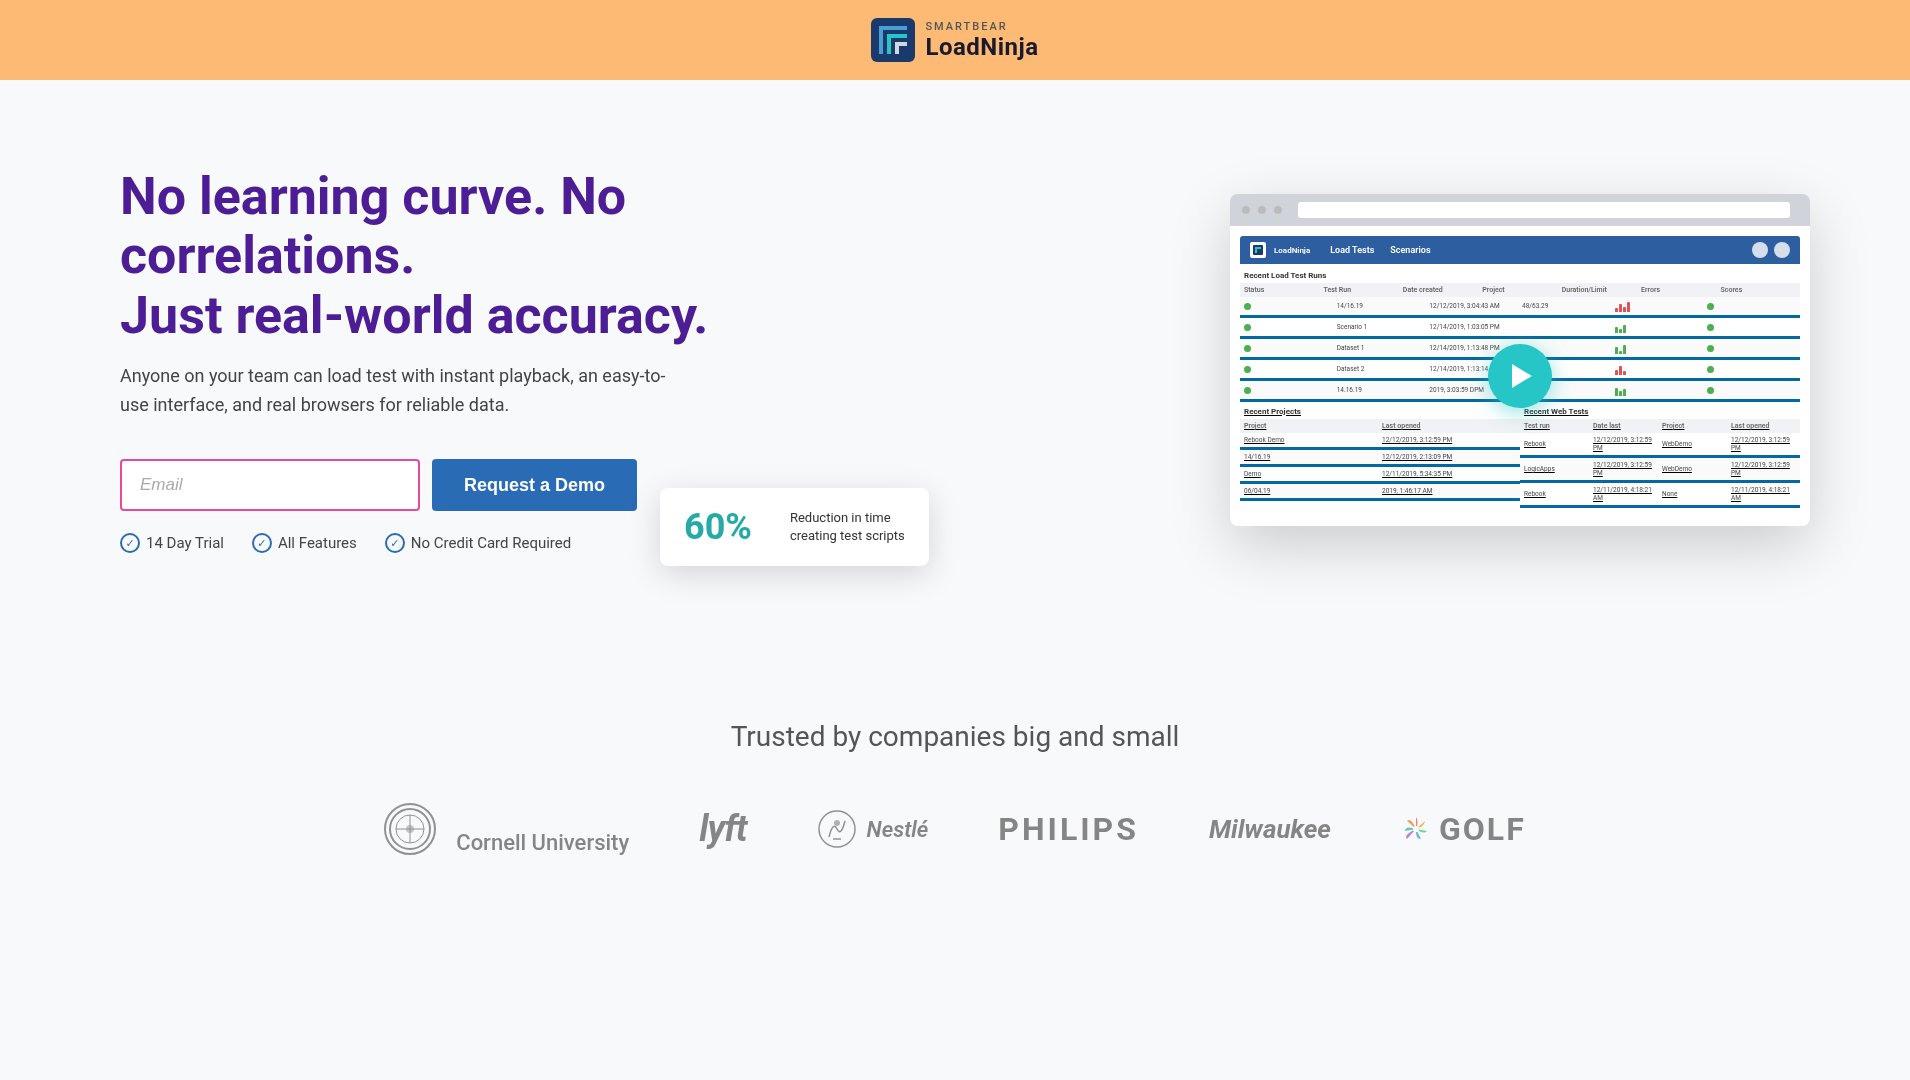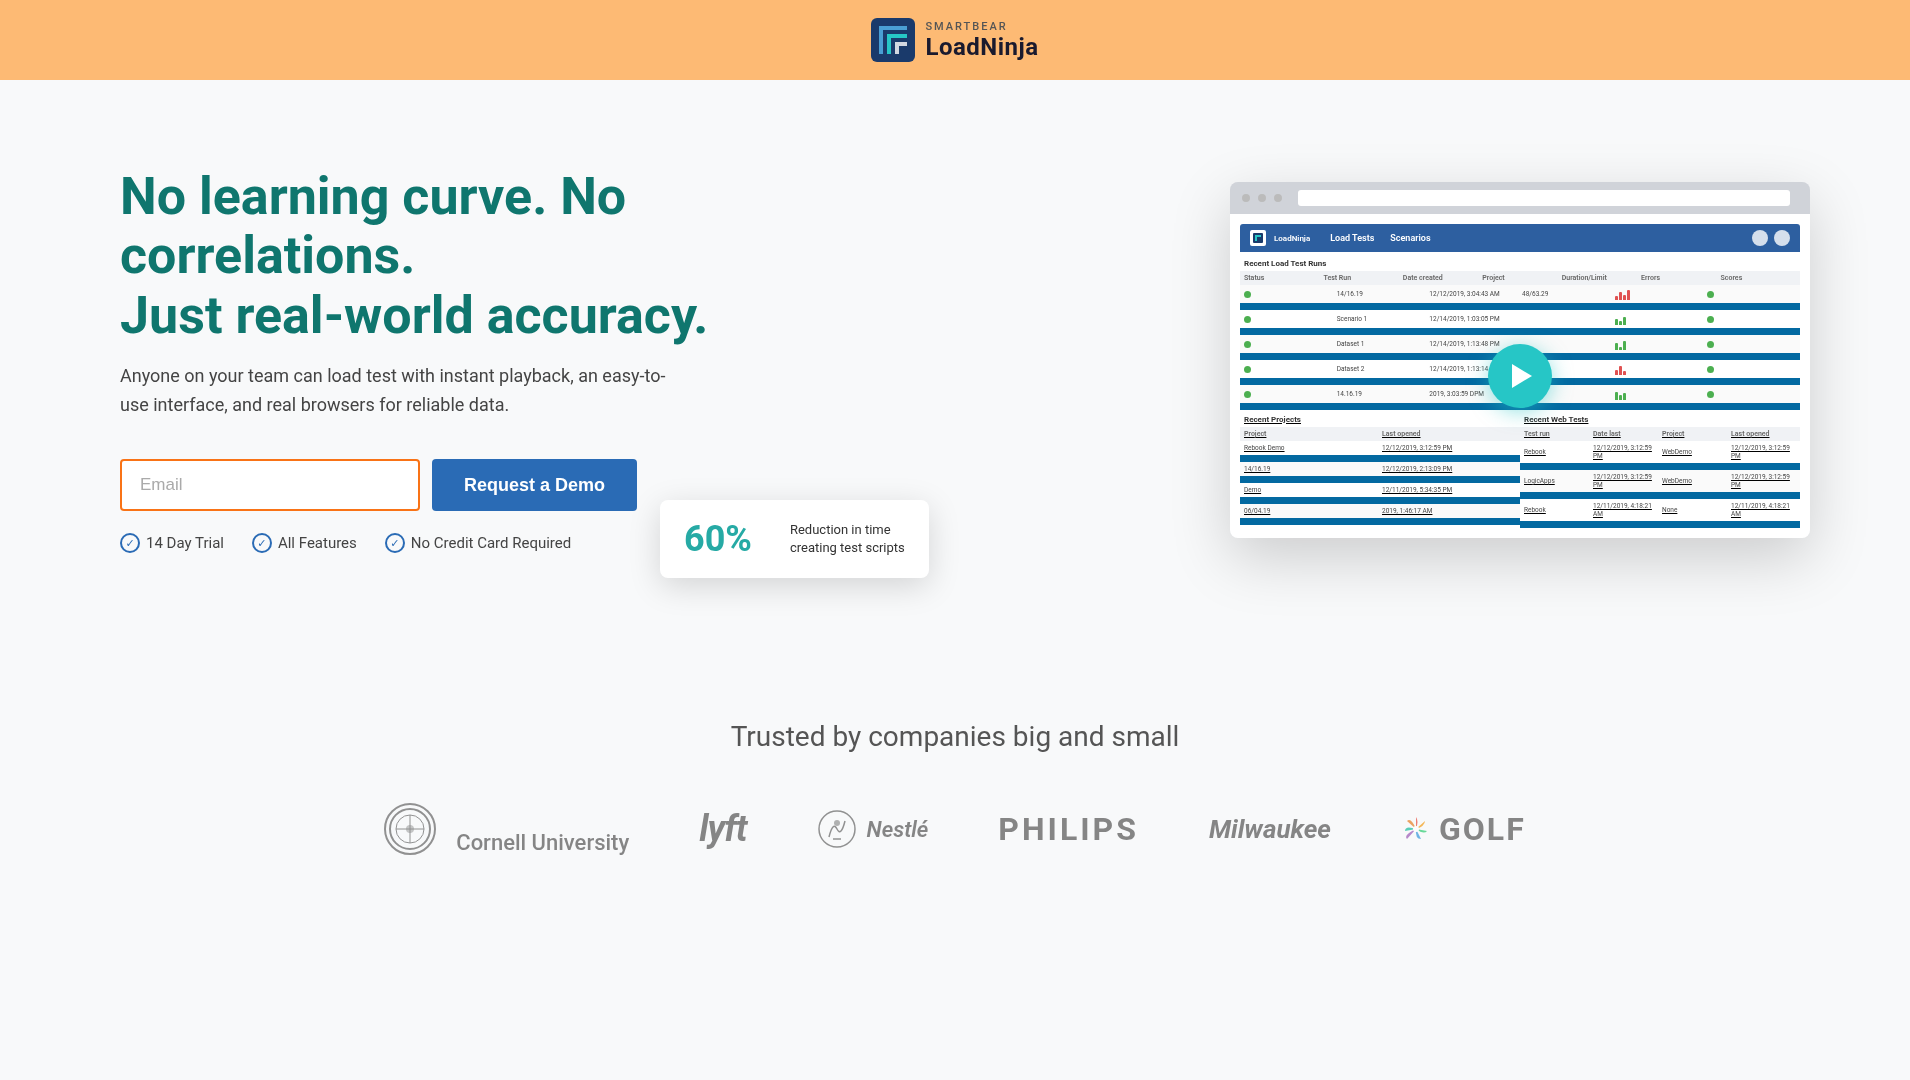--- a/index.html
+++ b/index.html
@@ -55,45 +55,46 @@
       max-width: 1910px;
       min-height: 560px;
     }
     .hero-left {
       flex: 0 0 620px;
       max-width: 620px;
     }
     .hero-headline {
       font-size: 52px;
       font-weight: 700;
-      color: #0f766e;
+      color: #4c1d95;
       line-height: 1.15;
       margin-bottom: 16px;
     }
     .hero-subtext {
       font-size: 18px;
       color: #444;
       line-height: 1.6;
       margin-bottom: 40px;
       max-width: 560px;
     }
     .cta-row {
       display: flex;
       gap: 12px;
       margin-bottom: 22px;
     }
     .email-input {
       flex: 0 0 300px;
       padding: 14px 18px;
       font-size: 17px;
-      border: 2px solid #f97316;
+      border: 2px solid #ec4899;
       border-radius: 4px;
       outline: none;
       background: #fff;
       color: #333;
+      font-style: italic;
     }
     .email-input::placeholder { color: #aaa; }
     .demo-button {
       padding: 14px 32px;
       background: #2a6bb5;
       color: #fff;
       font-size: 18px;
       font-weight: 600;
       border: none;
       border-radius: 4px;
@@ -204,21 +205,21 @@
     .dash-col {
       flex: 1;
       font-size: 7px;
       color: #666;
       font-weight: 600;
     }
     .dash-row {
       display: flex;
       padding: 3px 4px;
       gap: 4px;
-      border-bottom: 7px solid #0369a1;
+      border-bottom: 3px solid #0369a1;
       align-items: center;
     }
     .dash-row:nth-child(even) { background: #fafafa; }
     .dash-cell {
       flex: 1;
       font-size: 6.5px;
       color: #444;
     }
     .dash-status-green {
       width: 7px; height: 7px;

